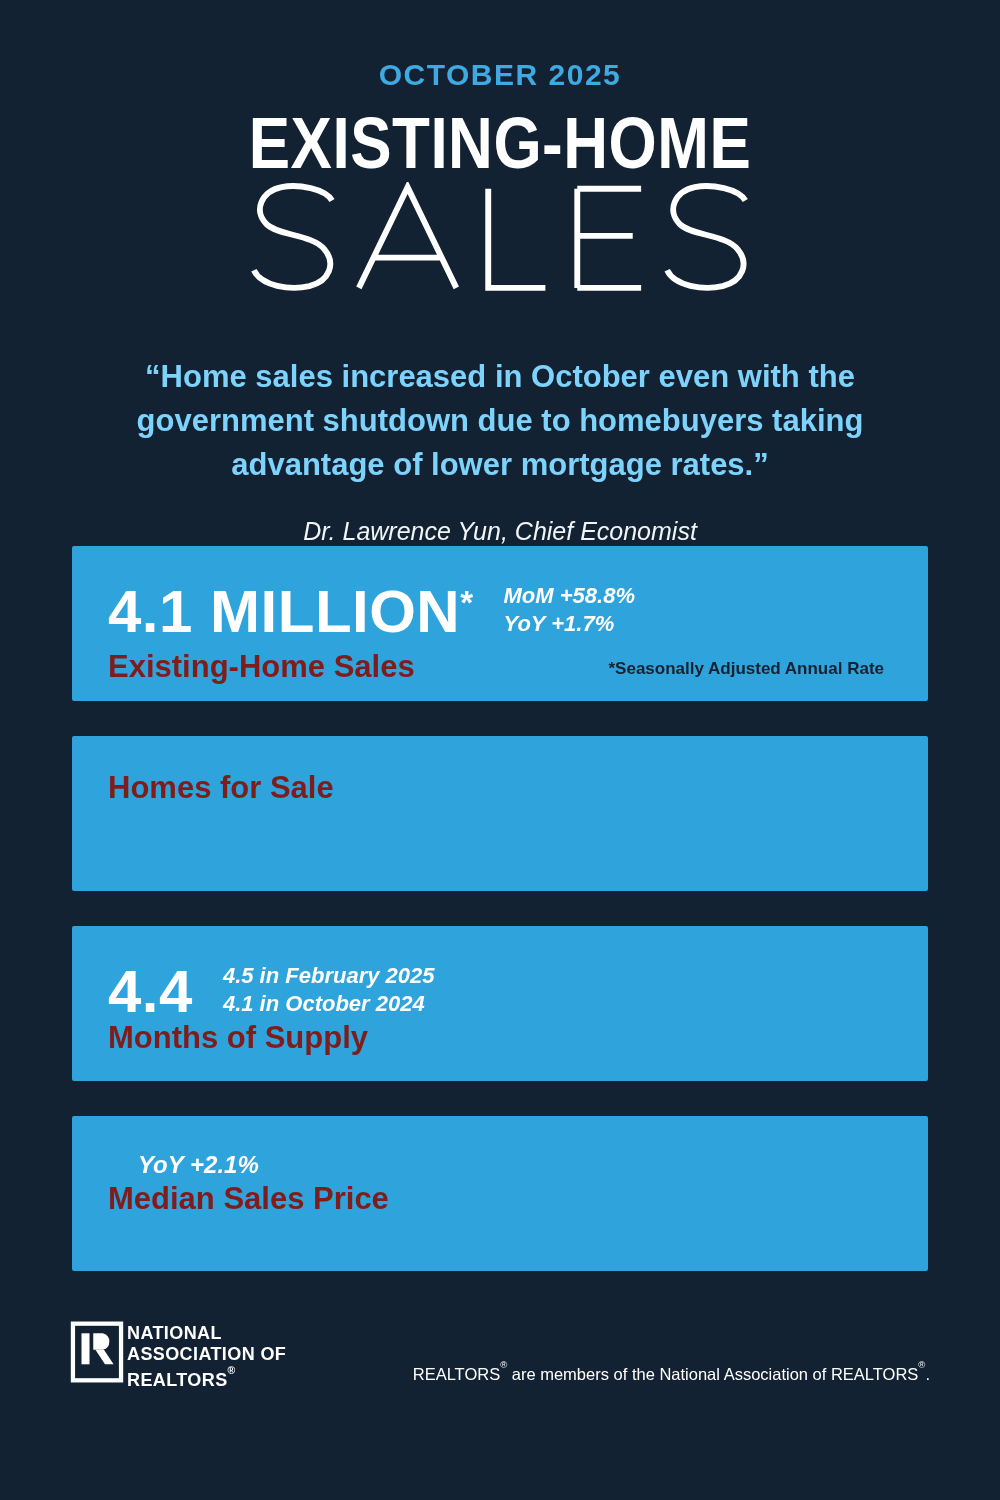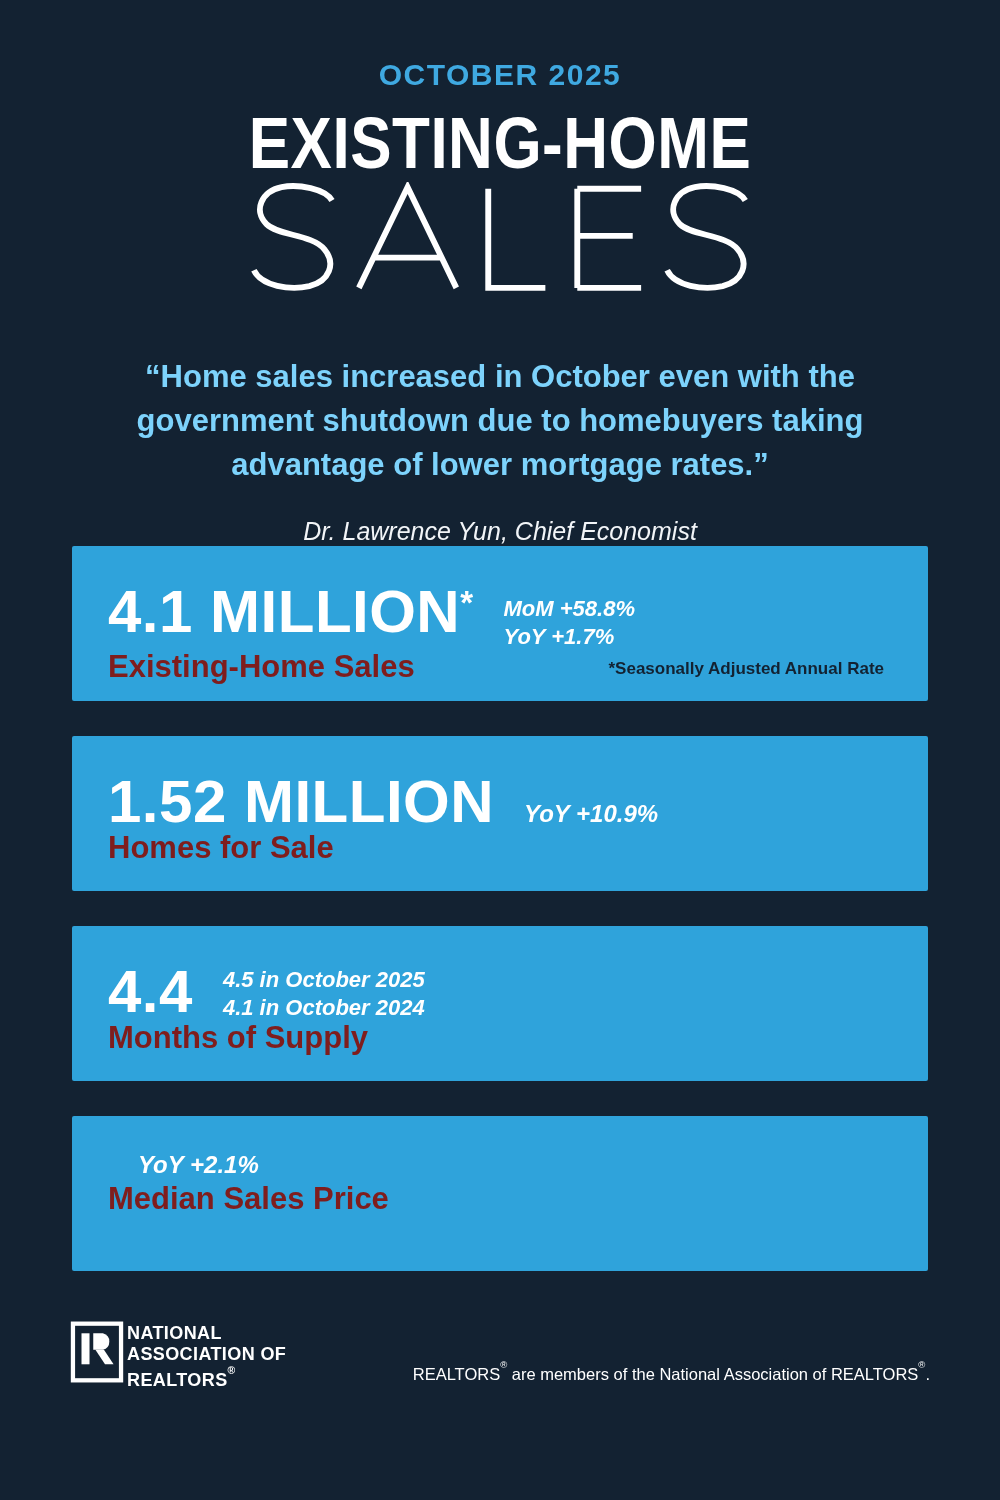--- a/index.html
+++ b/index.html
@@ -36,21 +36,21 @@
   }
 
   
   .card {
     width:856px; height:155px; margin:0 auto 35px auto;
     background:#2FA3DB; border-radius:2px;
     position:relative; padding:36px 34px 0 36px;
   }
   .card:first-of-type { margin-top:50px; }
   .row { display:flex; }
-  .row.center { align-items:flex-end; }
+  .row.center { align-items:flex-start; }
   .row.bottom { align-items:flex-end; }
   .value {
     font-size:60px; font-weight:800; line-height:60px; color:#fff;
     letter-spacing:0.5px; white-space:nowrap;
   }
   .value sup { font-size:55%; position:relative; top:-0.55em; vertical-align:baseline; }
   .deltas { margin-left:30px; font-style:italic; font-weight:bold; color:#fff; }
   .deltas.two { font-size:22px; line-height:28px; }
   .deltas.one { font-size:24px; line-height:26px; margin-bottom:5px; }
   .label {
@@ -103,34 +103,28 @@
       <div class="deltas two">
         <div>MoM +58.8%</div>
         <div>YoY +1.7%</div>
       </div>
     </div>
     <div class="label">Existing-Home Sales</div>
     <div class="footnote">*Seasonally Adjusted Annual Rate</div>
   </div>
 
   <div class="card">
-    <div class="row bottom">
-      <div class="value">1.52 MILLION</div>
-      <div class="deltas one">
-        <div>YoY +10.9%</div>
-      </div>
-    </div>
     <div class="label">Homes for Sale</div>
   </div>
 
   <div class="card">
     <div class="row center">
       <div class="value">4.4</div>
       <div class="deltas two">
-        <div>4.5 in October 2025</div>
+        <div>4.5 in February 2025</div>
         <div>4.1 in October 2024</div>
       </div>
     </div>
     <div class="label">Months of Supply</div>
   </div>
 
   <div class="card">
     <div class="row bottom">
       <div class="deltas one">
         <div>YoY +2.1%</div>

